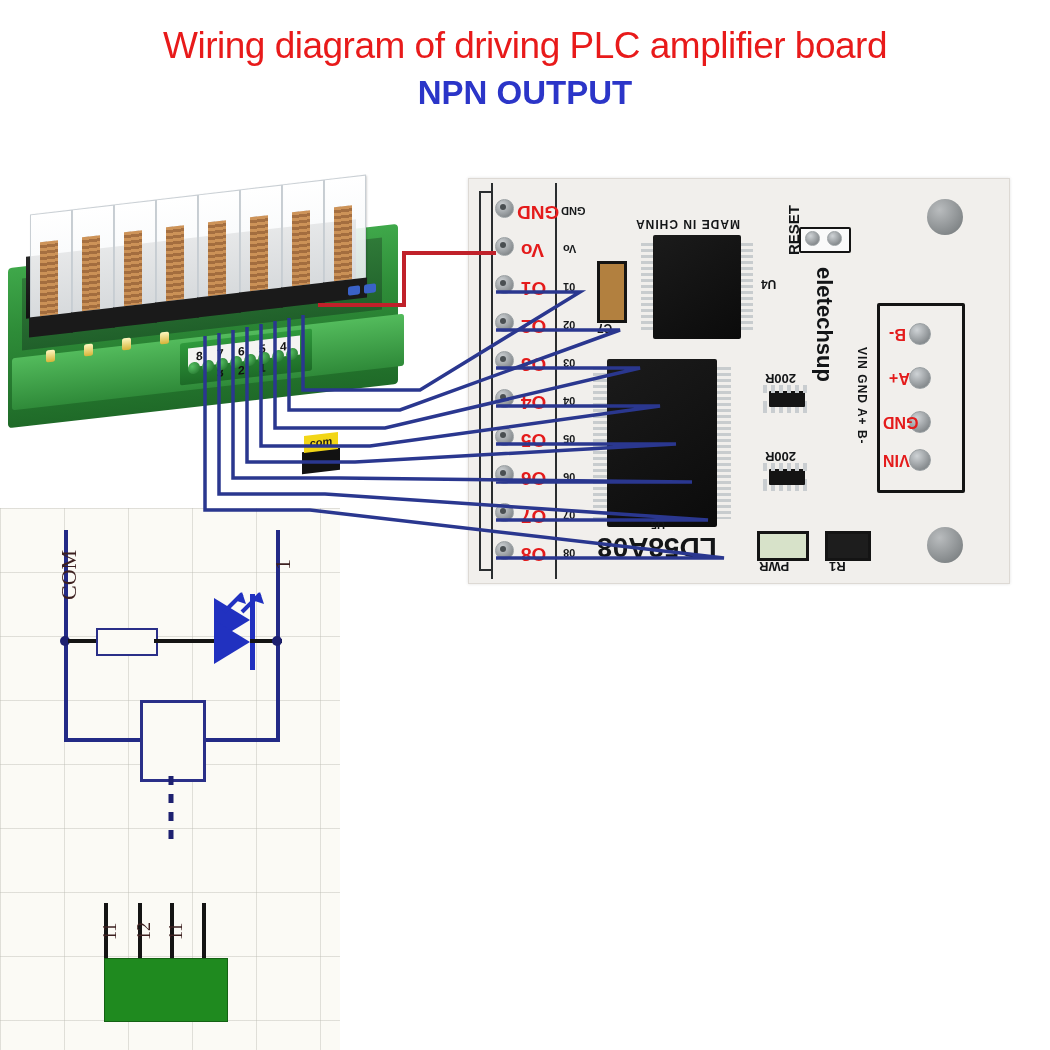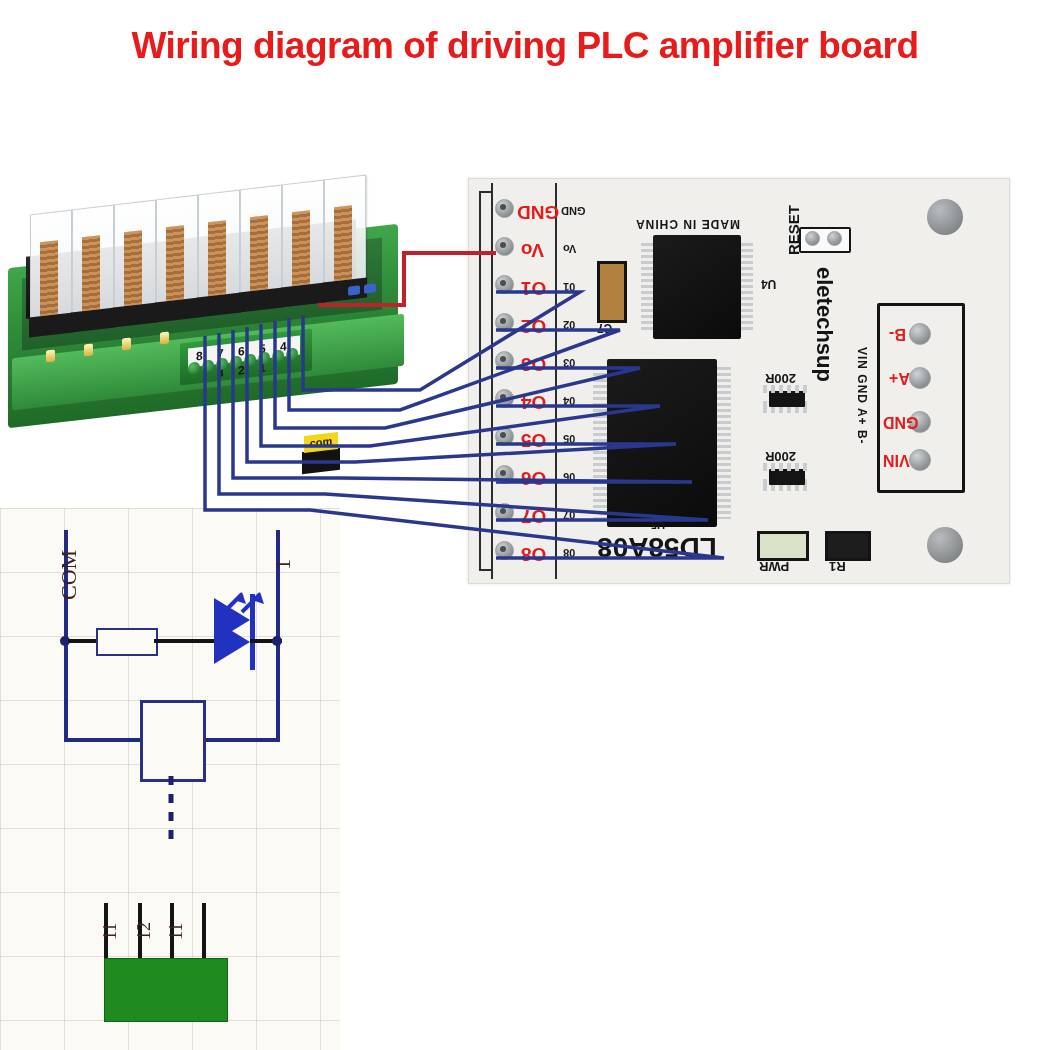--- a/index.html
+++ b/index.html
@@ -1,21 +1,21 @@
 <!DOCTYPE html>
 <html><head>
 <meta charset="utf-8">
 <style>
   html,body{margin:0;padding:0;background:#ffffff;}
   body{width:1050px;height:1050px;position:relative;overflow:hidden;
        font-family:"Liberation Sans", sans-serif;}
 
   
   #title-block{position:absolute;left:0;top:26px;width:1050px;text-align:center;}
-  #main-title{font-size:37px;font-weight:bold;color:#e81a1a;letter-spacing:-0.5px;
+  #main-title{font-size:37px;font-weight:normal;color:#e81a1a;letter-spacing:-0.5px;
               line-height:1.1;white-space:nowrap;}
   #sub-title{font-size:33px;font-weight:bold;color:#2b35c8;margin-top:8px;line-height:1.1;}
 
   
   #relay-photo{position:absolute;left:2px;top:150px;width:420px;height:320px;}
   .rb-rail{position:absolute;left:6px;top:96px;width:390px;height:160px;
            background:linear-gradient(180deg,#3fa84a 0%,#2e8c38 40%,#1f6a28 100%);
            transform:skewY(-6.5deg);border-radius:4px;}
   .rb-rail2{position:absolute;left:10px;top:186px;width:392px;height:52px;
             background:linear-gradient(180deg,#53bb5c 0%,#2f8a39 100%);
@@ -89,20 +89,21 @@
   .green-box{position:absolute;background:#1f8a1f;border:1px solid #136113;}
 
   
   #links{position:absolute;left:0;top:0;width:1050px;height:1050px;pointer-events:none;}
 </style>
 </head>
 <body>
 
 <div id="title-block">
   <div id="main-title">Wiring diagram of driving PLC amplifier board</div>
+  <div id="sub-title">NPN OUTPUT</div>
 </div>
 
 <div id="relay-photo">
   <div class="rb-rail"></div>
   <div class="rb-rail2"></div>
   <div class="rb-pcb"></div>
   <div class="rb-black"></div>
 
   <div class="rb-relay" style="left:28px;top:62px;">
       <div class="rb-coil"></div>

